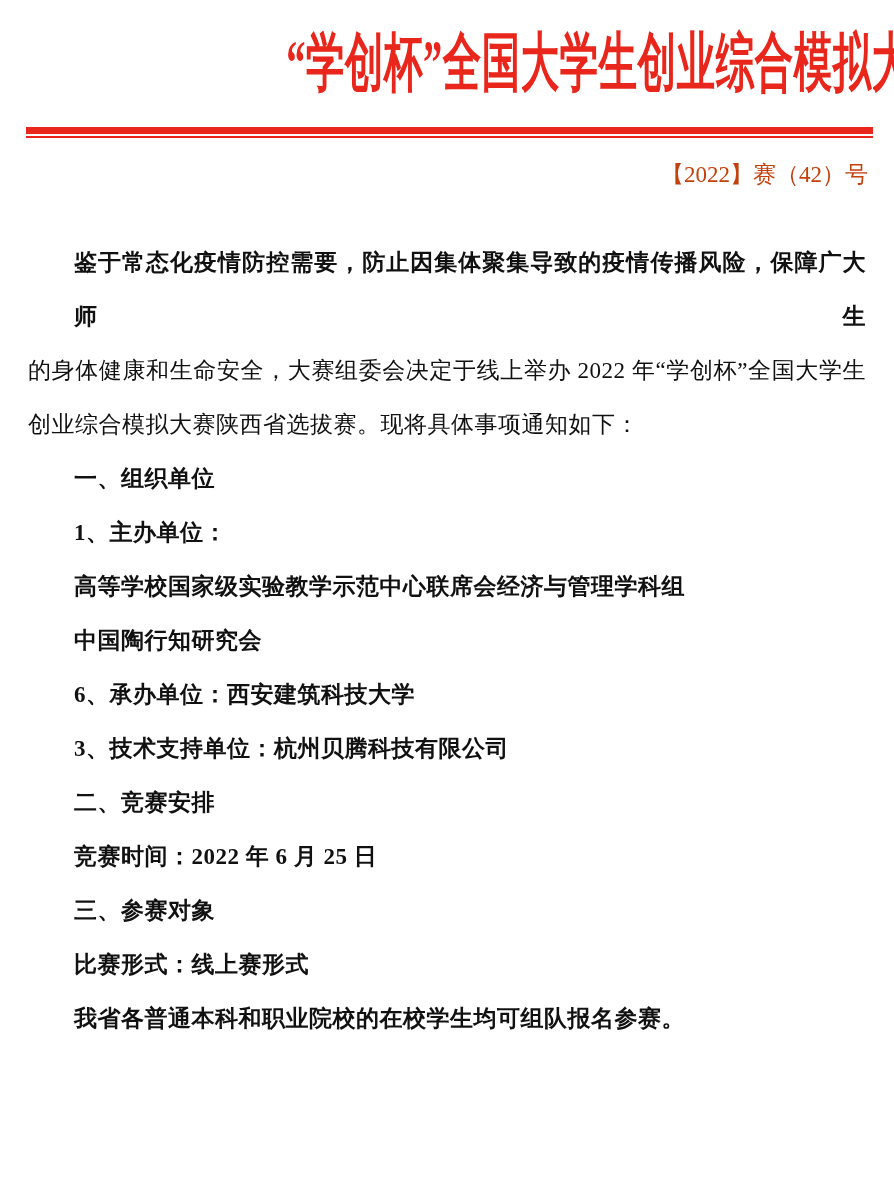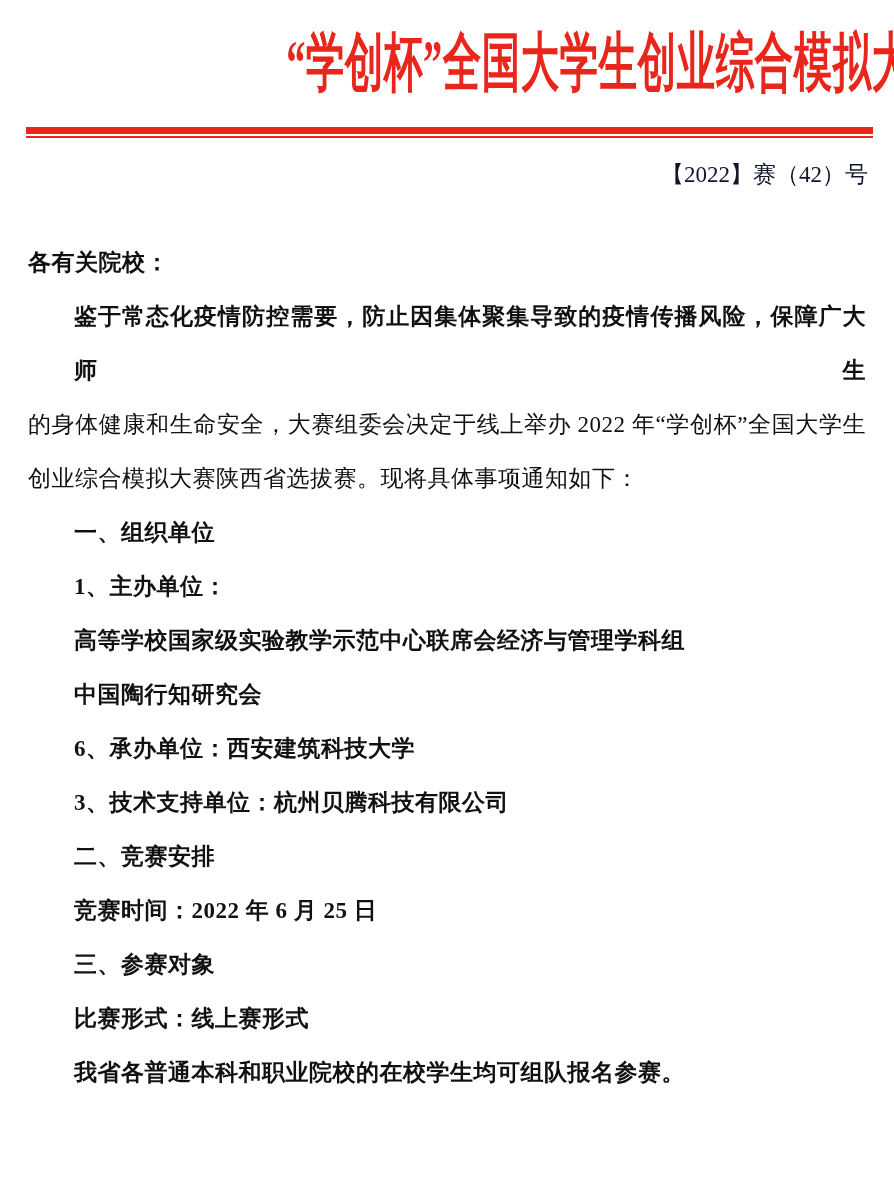--- a/index.html
+++ b/index.html
@@ -42,21 +42,21 @@
   .red-rule .thick { height: 7px; background: #e8261b; }
   .red-rule .gap   { height: 2px; background: #ffffff; }
   .red-rule .thin  { height: 2px; background: #e8261b; }
   
   .doc-number {
     margin-top: 22px;
     padding-right: 26px;
     text-align: right;
     font-size: 23px;
     line-height: 30px;
-    color: #0f172a;
+    color: #c2410c;
     font-weight: 400;
   }
   
   .doc-title {
     margin: 32px 0 0 0;
     text-align: center;
     font-size: 33px;
     line-height: 58px;
     font-weight: 700;
     letter-spacing: 0.5px;
@@ -91,21 +91,20 @@
   <div class="red-rule">
     <div class="thick"></div>
     <div class="gap"></div>
     <div class="thin"></div>
   </div>
 
   <div class="doc-number">【2022】赛（42）号</div>
 
 
   <div class="doc-body">
-    <div class="line bold">各有关院校：</div>
     <div class="line indent jl">鉴于常态化疫情防控需要，防止因集体聚集导致的疫情传播风险，保障广大师生</div>
     <div class="line jl">的身体健康和生命安全，大赛组委会决定于线上举办 2022 年“学创杯”全国大学生</div>
     <div class="line">创业综合模拟大赛陕西省选拔赛。现将具体事项通知如下：</div>
     <div class="line indent bold">一、组织单位</div>
     <div class="line indent">1、主办单位：</div>
     <div class="line indent">高等学校国家级实验教学示范中心联席会经济与管理学科组</div>
     <div class="line indent">中国陶行知研究会</div>
     <div class="line indent">6、承办单位：西安建筑科技大学</div>
     <div class="line indent">3、技术支持单位：杭州贝腾科技有限公司</div>
     <div class="line indent bold">二、竞赛安排</div>

